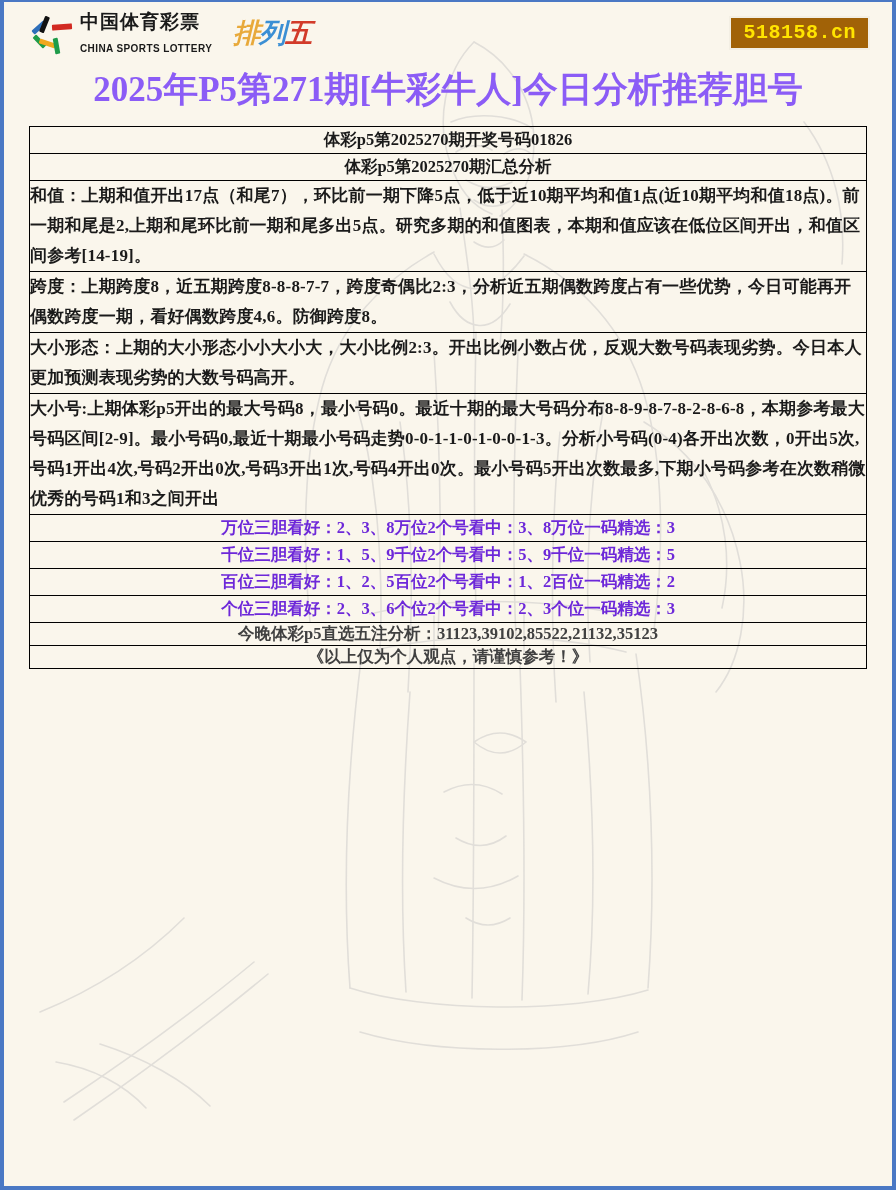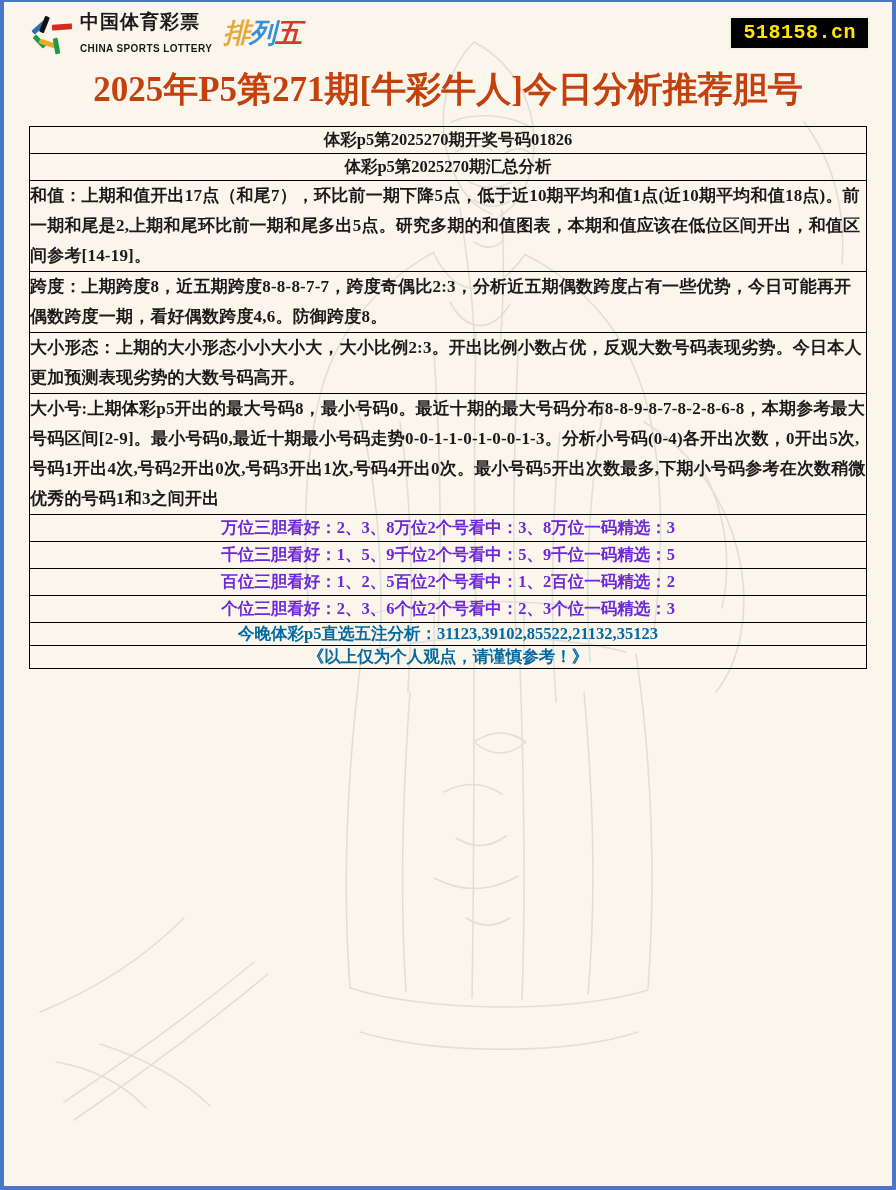--- a/index.html
+++ b/index.html
@@ -39,39 +39,39 @@
     line-height:20px;
   }
   .logo-en{
     font-family:"Liberation Sans","DejaVu Sans",sans-serif;
     font-weight:bold;font-size:10px;color:#1a1a1a;letter-spacing:.4px;
     line-height:12px;margin-top:11px;
   }
   .logo-game{
     font-family:"Liberation Sans","DejaVu Sans",sans-serif;
     font-weight:bold;font-style:italic;font-size:27px;
-    margin-left:11px;letter-spacing:-1px;line-height:30px;
+    margin-left:21px;letter-spacing:-1px;line-height:30px;
   }
   .logo-game span:nth-child(1){color:#e8a93a;}
   .logo-game span:nth-child(2){color:#3b8fd4;}
   .logo-game span:nth-child(3){color:#d23b2a;}
 
   .site-badge{
     position:absolute;right:22px;top:14px;
-    background:#000000;color:#ffe400;
+    background:#a16207;color:#ffe400;
     font-family:"Liberation Mono","DejaVu Sans Mono",monospace;
     font-size:20px;font-weight:bold;
     padding:3px 12px 4px 12px;letter-spacing:.5px;
     border:2px solid #f3efe4;
   }
 
   .title{
     text-align:center;
     font-family:"Liberation Serif","DejaVu Serif",serif;
-    font-size:35px;font-weight:bold;color:#c2410c;
+    font-size:35px;font-weight:bold;color:#8b5cf6;
     line-height:44px;margin:4px 0 14px 0;letter-spacing:0px;
   }
 
   
   table.analysis{
     border-collapse:collapse;
     width:838px;margin:4px auto;
     background:transparent;
     table-layout:fixed;
   }
@@ -94,21 +94,21 @@
     letter-spacing:.2px;
   }
   .cell-pick{
     text-align:center;
     font-size:16.5px;font-weight:bold;color:#6d28d9;
     padding:23px 10px 23px 10px;
     line-height:26px;
   }
   .cell-note{
     text-align:center;
-    font-size:16.5px;font-weight:bold;color:#0369a1;
+    font-size:16.5px;font-weight:bold;color:#404040;
     padding:21px 10px 21px 10px;
   }
   .tall{padding-top:26px;padding-bottom:40px;}
   .xtall{padding-bottom:86px;}
 </style>
 </head>
 <body>
 
 <div class="page">
 

